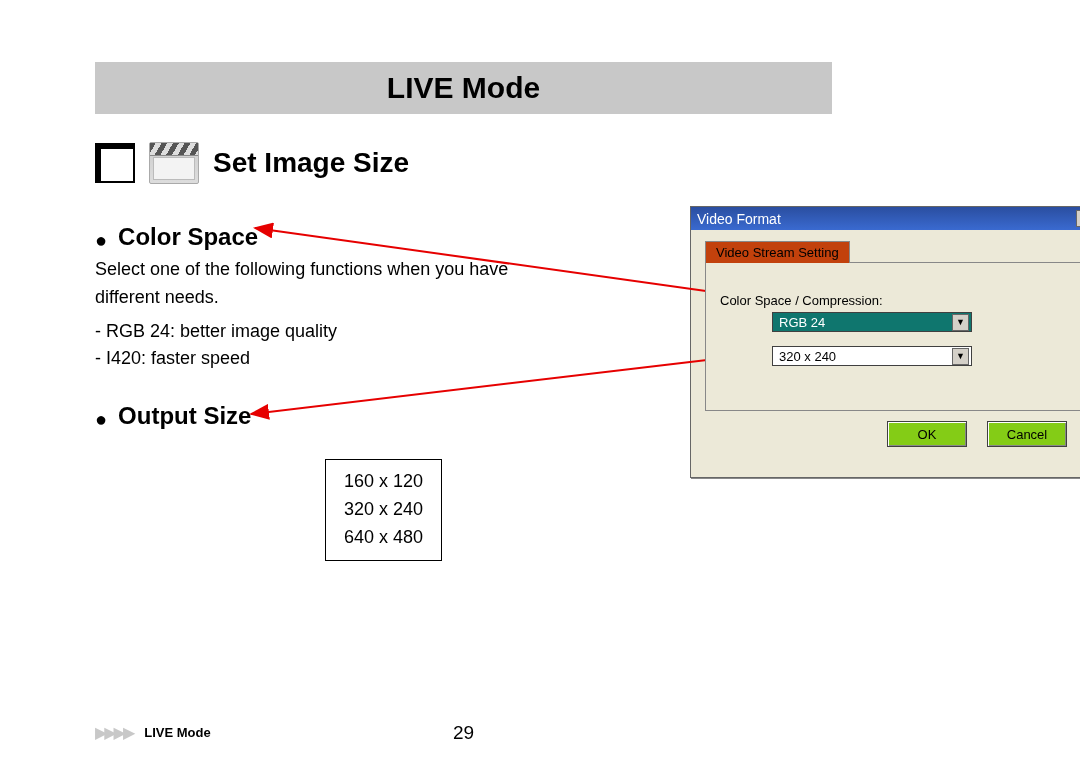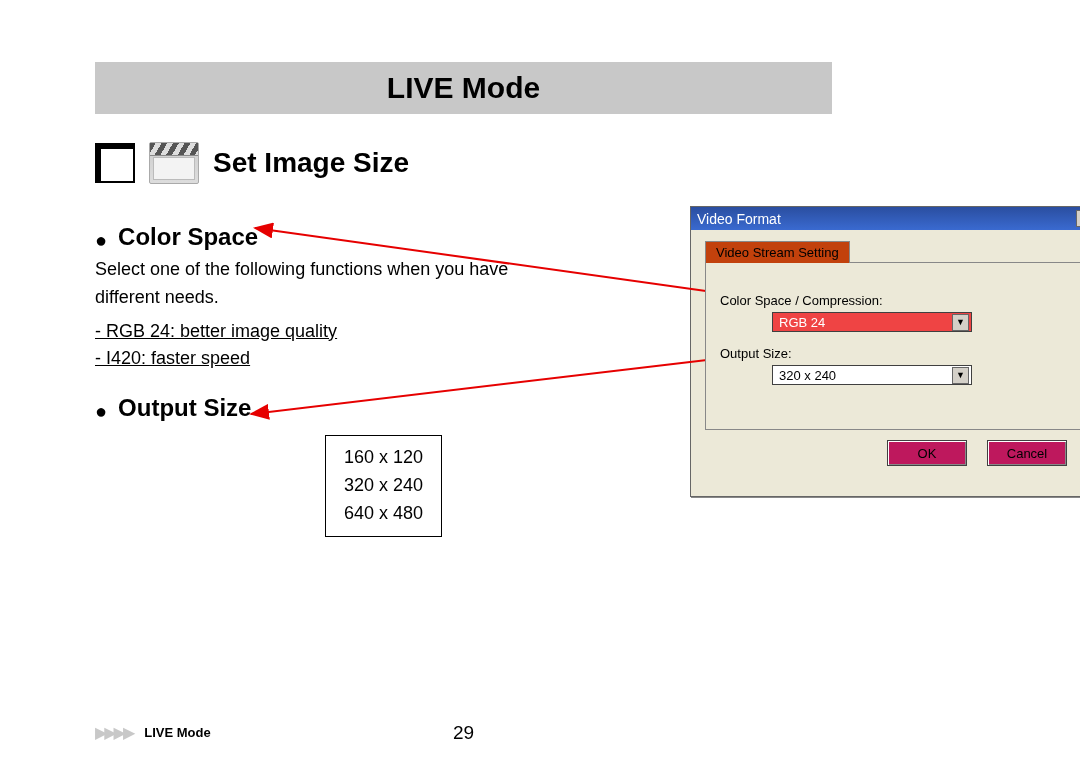--- a/index.html
+++ b/index.html
@@ -95,32 +95,33 @@
     font-weight: bold;
     font-size: 24px;
     display: inline-block;
   }
   .bullet-row { margin-top: 4px; }
   .bullet-dot {
     font-size: 20px;
     vertical-align: middle;
     margin-right: 6px;
   }
-  .indent-list { margin: 6px 0 16px 0; text-decoration: underline; }
+  .indent-list { margin: 6px 0 24px 0; }
   .indent-item::before{
     content:"- ";
   }
 
   
   .size-box {
     border: 1px solid #000;
     padding: 8px 18px;
     font-size: 18px;
     line-height: 1.55;
     margin-left: 230px;
+    margin-top: 16px;
     display: inline-block;
   }
 
   
   .dialog-wrap {
     position: absolute;
     left: 595px;
     top: -8px;
   }
   .dialog {
@@ -172,30 +173,30 @@
     margin-left:52px;
     width:200px;
     height:20px;
     border:1px solid #404040;
     background:#fff;
     display:flex;align-items:center;justify-content:space-between;
     padding:0 2px 0 6px;
     font-size:13px;
     box-sizing:border-box;
   }
-  .dlg-combo.selected { background:#ef4444;color:#fff; }
+  .dlg-combo.selected { background:#0f766e;color:#fff; }
   .combo-arrow {
     width:15px;height:15px;background:#d4d0c8;border:1px solid #666;
     display:flex;align-items:center;justify-content:center;font-size:9px;color:#000;
   }
   .dlg-buttons {
     display:flex;justify-content:flex-end;gap:20px;padding:10px 20px 12px 0;
   }
   .dlg-btn {
-    width:78px;height:24px;border:1px solid #404040;background:#be185d;
+    width:78px;height:24px;border:1px solid #404040;background:#84cc16;
     font-size:13px;display:flex;align-items:center;justify-content:center;
     box-shadow: inset 1px 1px 0 #fff, inset -1px -1px 0 #888;
     text-align: center;
   }
 
   
   .overlay-svg {
     position:absolute;
     left:0;top:0;
     pointer-events:none;
@@ -277,21 +278,20 @@
           <span class="dlg-close">×</span>
         </div>
         <div class="dlg-body">
           <span class="dlg-tab">Video Stream Setting</span>
           <div class="dlg-panel">
             <div class="dlg-label">Color Space / Compression:</div>
             <div class="dlg-combo selected">
               <span>RGB 24</span>
               <span class="combo-arrow">▼</span>
             </div>
-            <div class="dlg-label">Output Size:</div>
             <div class="dlg-combo">
               <span>320 x 240</span>
               <span class="combo-arrow">▼</span>
             </div>
           </div>
           <div class="dlg-buttons">
             <div class="dlg-btn">OK</div>
             <div class="dlg-btn">Cancel</div>
           </div>
         </div>

